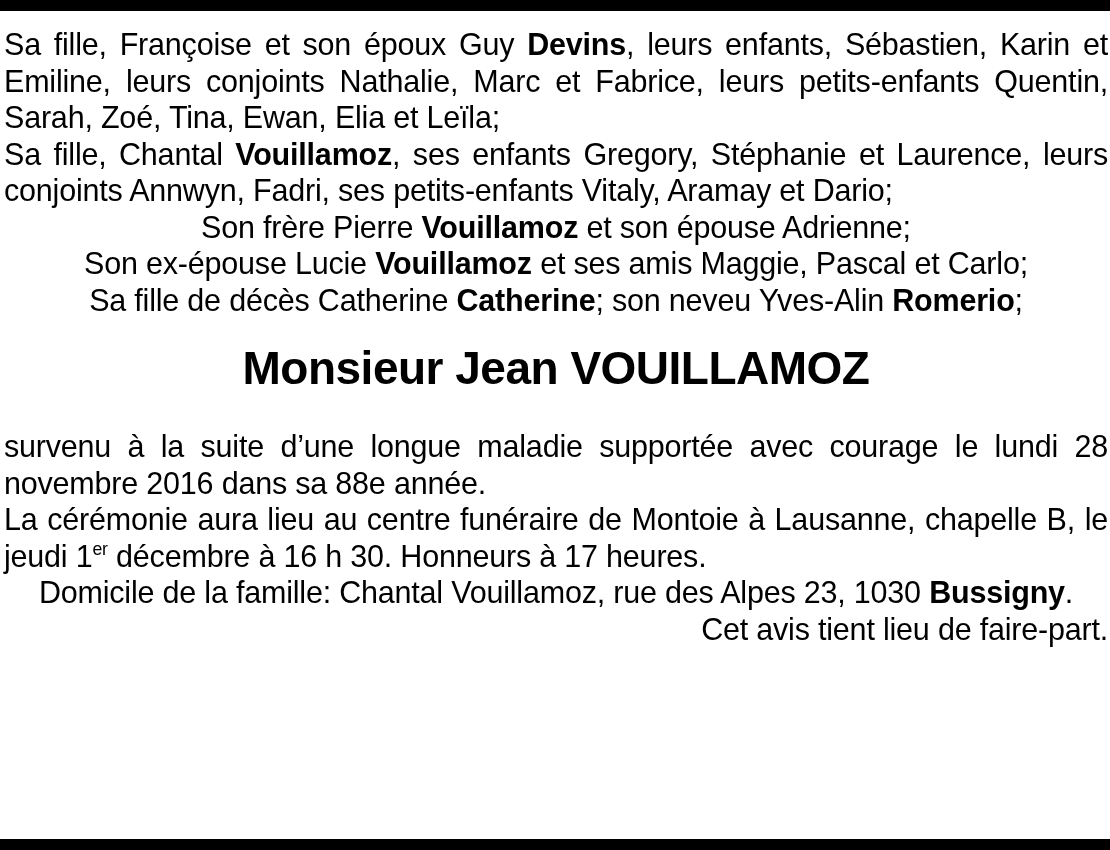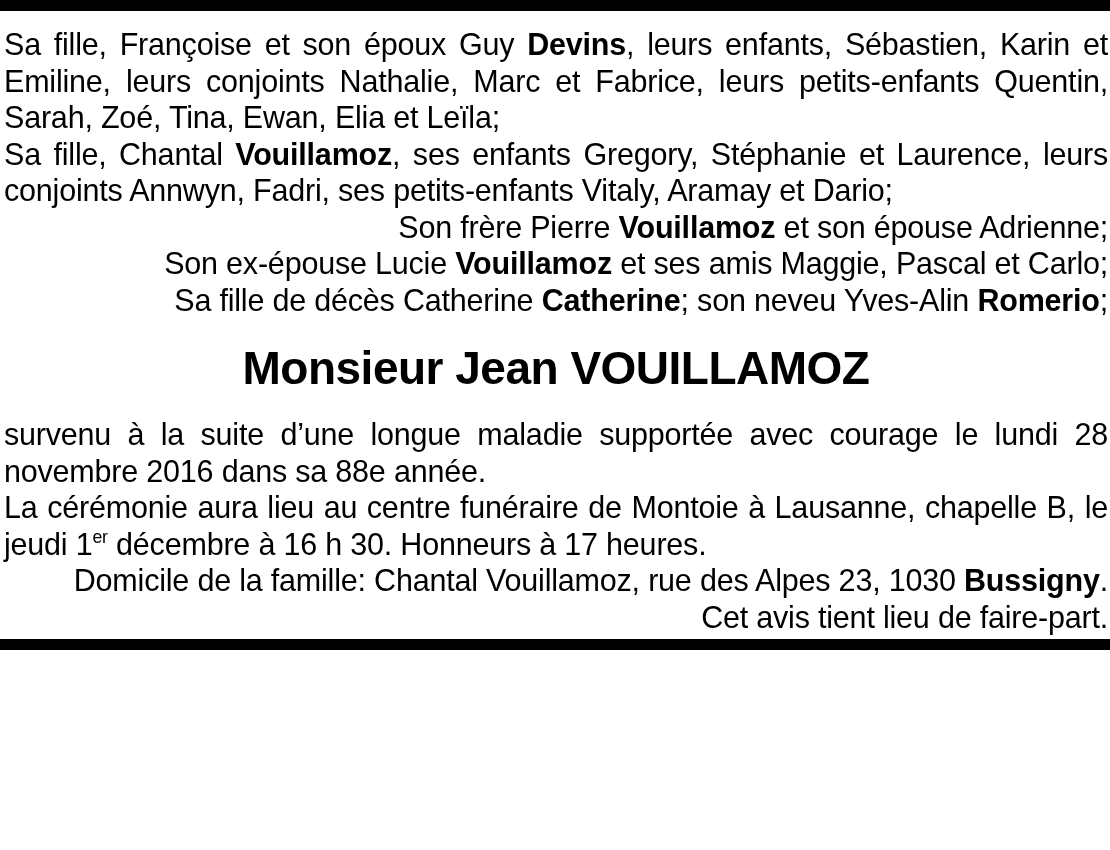--- a/index.html
+++ b/index.html
@@ -10,21 +10,21 @@
   body {
     width: 1110px;
     height: 850px;
     font-family: "Liberation Sans", sans-serif;
     color: #000000;
     overflow: hidden;
   }
   .notice {
     position: relative;
     width: 1110px;
-    height: 650px;
+    height: 850px;
     box-sizing: border-box;
     padding: 14px;
     background: #ffffff;
   }
   .rule-top {
     position: absolute;
     top: 0;
     left: 0;
     width: 1110px;
     height: 11px;
@@ -42,39 +42,39 @@
     position: absolute;
     top: 26px;
     left: 4px;
     width: 1104px;
   }
   .para {
     font-size: 30.5px;
     line-height: 36.5px;
     letter-spacing: -0.2px;
     font-weight: 400;
-    text-align: right;
+    text-align: center;
     white-space: pre-wrap;
     margin: 0;
   }
   .para.justified {
     text-align: justify;
     text-align-last: left;
   }
   .para b {
     font-weight: 700;
   }
   .deceased-name {
     display: block;
     text-align: center;
     font-size: 46px;
     line-height: 56px;
     font-weight: 700;
     letter-spacing: -0.5px;
-    margin: 22px 0 20px 0;
+    margin: 22px 0 32px 0;
   }
   .centered {
     text-align: right;
   }
   sup.ordinal {
     font-size: 0.58em;
     vertical-align: super;
     line-height: 0;
     margin-top: 44px;
   }

